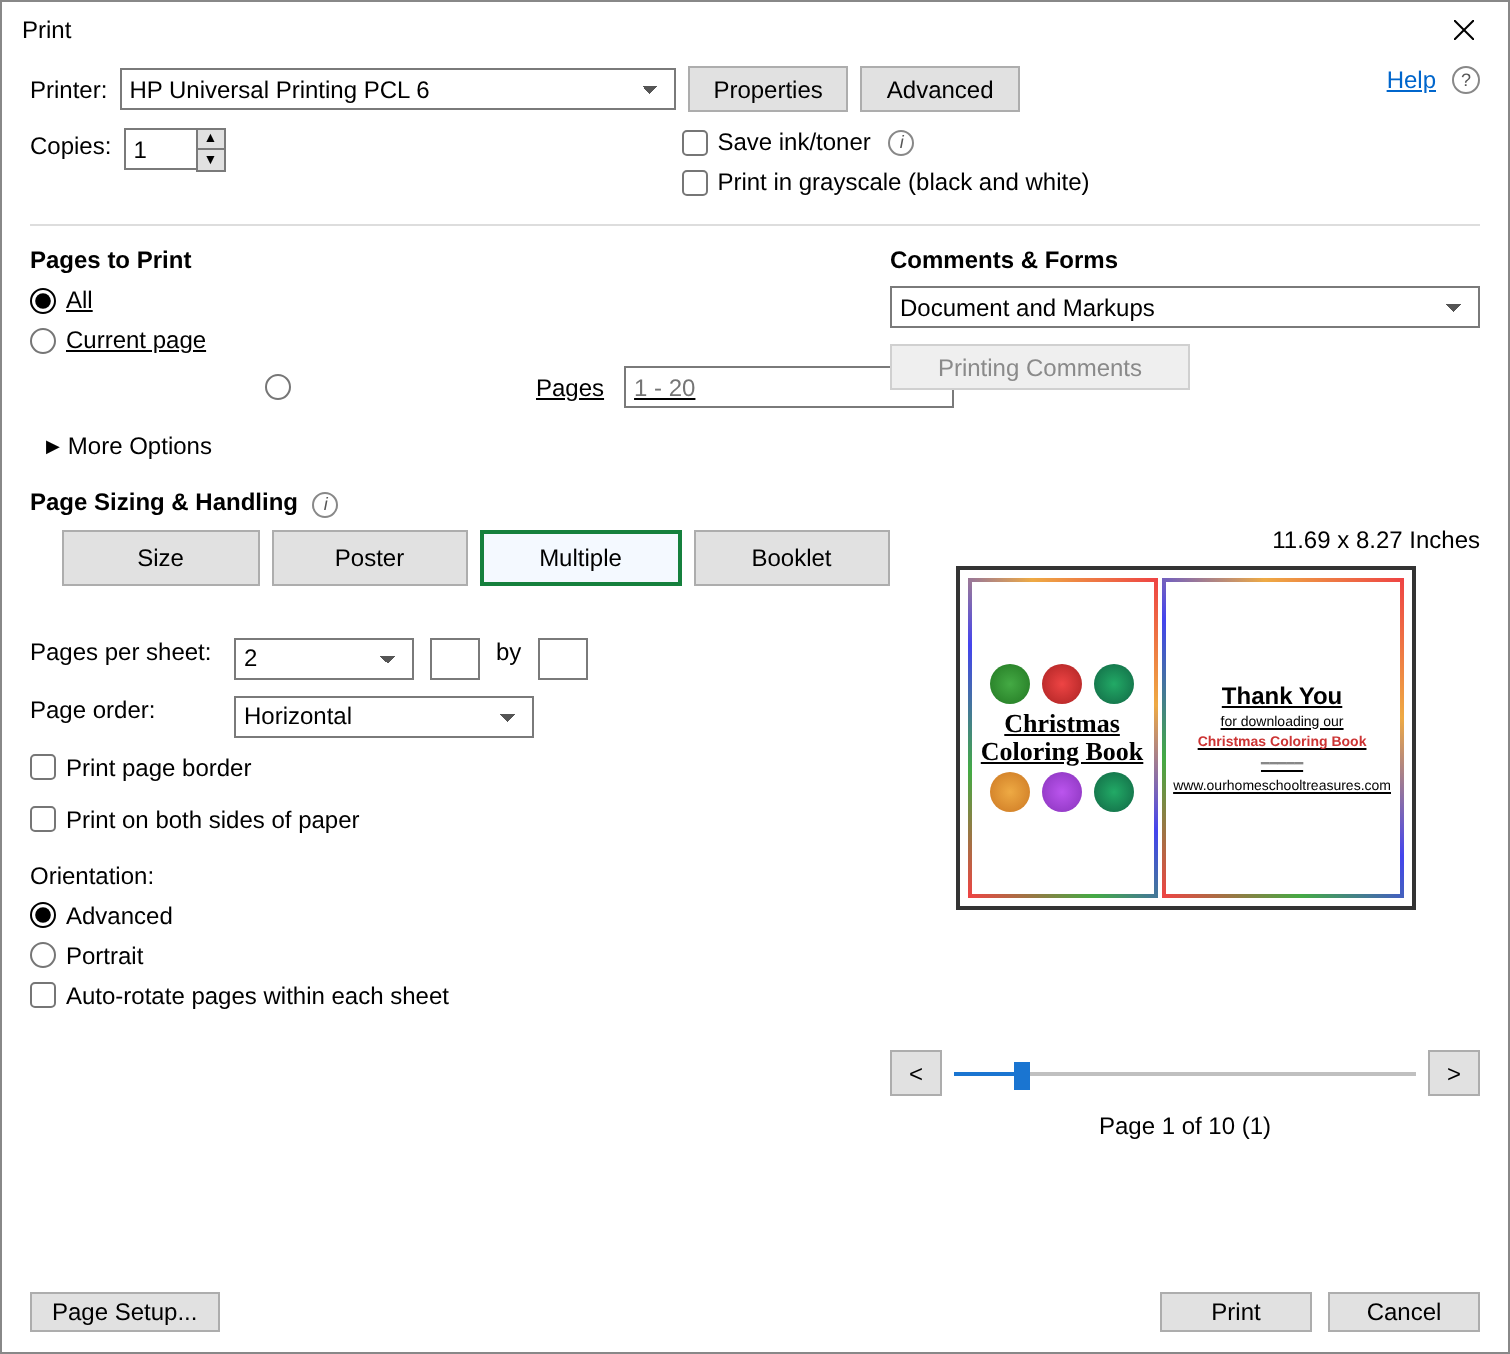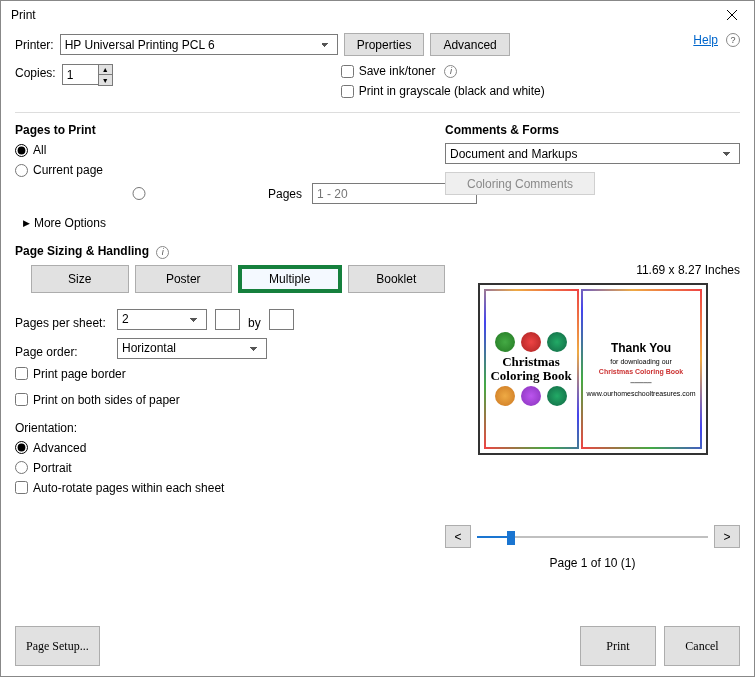--- a/index.html
+++ b/index.html
@@ -28,48 +28,48 @@
 .spinner input { width: 36px; border-right: none; }
 .spinbtns { display: flex; flex-direction: column; border: 1px solid #7a7a7a; width: 15px; }
 .spinbtns div { height: 10px; font-size: 7px; display: flex; align-items: center; justify-content: center; background: #e1e1e1; cursor: pointer; line-height: 1; }
 .spinbtns div:first-child { border-bottom: 1px solid #7a7a7a; }
 .gray-opts { margin-left: 6px; display: flex; flex-direction: column; gap: 6px; }
 .main { flex: 1; display: flex; margin-top: 6px; border-top: 1px solid #ddd; padding-top: 10px; }
 .left-col { width: 430px; display: flex; flex-direction: column; }
 .right-col { flex: 1; display: flex; flex-direction: column; }
 .sect-title { font-weight: bold; margin-bottom: 6px; }
 .info-icon { width: 13px; height: 13px; border: 1px solid #888; border-radius: 50%; display: inline-flex; align-items: center; justify-content: center; font-size: 9px; color: #555; margin-left: 4px; font-style: italic; font-weight: normal; }
-.radio-group { display: flex; flex-direction: column; gap: 6px; margin-bottom: 6px; }
+.radio-group { display: flex; flex-direction: column; gap: 6px; margin-bottom: 6px; text-decoration: underline; }
 .pages-row { display: flex; align-items: center; gap: 10px; }
 .pages-row input { width: 248px; color: #888; }
 .more-opts { display: flex; align-items: center; gap: 4px; margin: 6px 0 14px 8px; cursor: pointer; }
 .more-opts .tri { font-size: 9px; }
-.seg-row { display: flex; gap: 6px; margin-bottom: 16px; padding-left: 16px; }
+.seg-row { display: flex; gap: 6px; margin-bottom: 26px; padding-left: 16px; }
 .seg-btn { flex: 1; border: 1px solid #adadad; background: #e1e1e1; height: 28px; display: flex; align-items: center; justify-content: center; cursor: pointer; }
-.seg-btn.active { border: 4px solid #15803d; background: #f4f9ff; }
-.form-row { display: flex; align-items: flex-end; gap: 8px; margin-bottom: 8px; }
+.seg-btn.active { border: 2px solid #15803d; background: #f4f9ff; }
+.form-row { display: flex; align-items: flex-start; gap: 8px; margin-bottom: 8px; }
 .lbl-col { width: 94px; }
 .small-input { width: 25px; }
 .preview-area { flex: 1; display: flex; flex-direction: column; }
 .preview-dim { text-align: right; margin: 60px 0 6px 0; }
 .preview-box { border: 2px solid #333; height: 172px; margin: 0 auto; width: 230px; background: #fff; display: flex; padding: 4px; gap: 2px; }
-.preview-page { flex: 1; border: 2px solid; border-image: linear-gradient(45deg,#e44,#4a4,#44e,#ea4,#e44) 1; background: #fff; display: flex; flex-direction: column; align-items: center; justify-content: center; font-size: 9px; text-align: center; padding: 4px; gap: 3px; }
+.preview-page { flex: 1; border: 2px solid; border-image: linear-gradient(45deg,#e44,#4a4,#44e,#ea4,#e44) 1; background: #fff; display: flex; flex-direction: column; align-items: center; justify-content: center; font-size: 9px; text-align: center; padding: 4px; gap: 3px; text-decoration: underline; }
 .preview-title { font-family: serif; font-weight: bold; font-size: 13px; line-height: 1.1; }
 .mini-row { display: flex; gap: 6px; }
 .mini-ic { width: 20px; height: 20px; border-radius: 50%; }
 .nav-row { display: flex; align-items: center; justify-content: center; gap: 6px; margin-top: 70px; }
 .nav-btn { width: 26px; height: 23px; border: 1px solid #adadad; background: #e1e1e1; display: flex; align-items: center; justify-content: center; cursor: pointer; }
 .slider-track { flex: 1; height: 20px; position: relative; }
 .slider-line { position: absolute; top: 9px; left: 0; right: 0; height: 2px; background: #c0c0c0; }
 .slider-fill { position: absolute; top: 9px; left: 0; width: 15%; height: 2px; background: #1a75d1; }
 .slider-thumb { position: absolute; top: 4px; left: 13%; width: 8px; height: 14px; background: #1a75d1; cursor: pointer; }
 .page-of { text-align: center; margin-top: 8px; }
 .footer { display: flex; justify-content: space-between; align-items: center; margin-top: auto; padding-top: 10px; }
 .footer .right-btns { display: flex; gap: 8px; }
-.footer .btn { width: 76px; height: 40px; font-family: Liberation Serif, serif; }
+.footer .btn { width: 76px; height: 20px; }
 .footer .btn.wide { width: auto; padding: 0 10px; }
 .tiny { font-size: 7px; line-height: 1.1; }
 </style>
 </head>
 <body>
 
 <div class="titlebar">
   <span class="title">Print</span>
   <div class="close">
     <svg viewBox="0 0 10 10">
@@ -192,21 +192,21 @@
         <input type="checkbox" style="">
         <span>Auto-rotate pages within each sheet</span>
       </label>
     </div>
 
     <div class="right-col">
       <div class="sect-title">Comments &amp; Forms</div>
       <select style="width:100%;margin-bottom:8px">
         <option>Document and Markups</option>
       </select>
-      <button class="btn disabled" style="width:150px;margin-bottom:8px">Coloring Comments</button>
+      <button class="btn disabled" style="width:150px;margin-bottom:8px">Printing Comments</button>
 
       <div class="preview-area">
         <div class="preview-dim">11.69 x 8.27 Inches</div>
         <div class="preview-box">
           <div class="preview-page">
             <div class="mini-row">
               <div class="mini-ic" style="background:radial-gradient(circle,#4a4,#272)"></div>
               <div class="mini-ic" style="background:radial-gradient(circle,#e44,#a22)"></div>
               <div class="mini-ic" style="background:radial-gradient(circle,#2a6,#164)"></div>
             </div>

